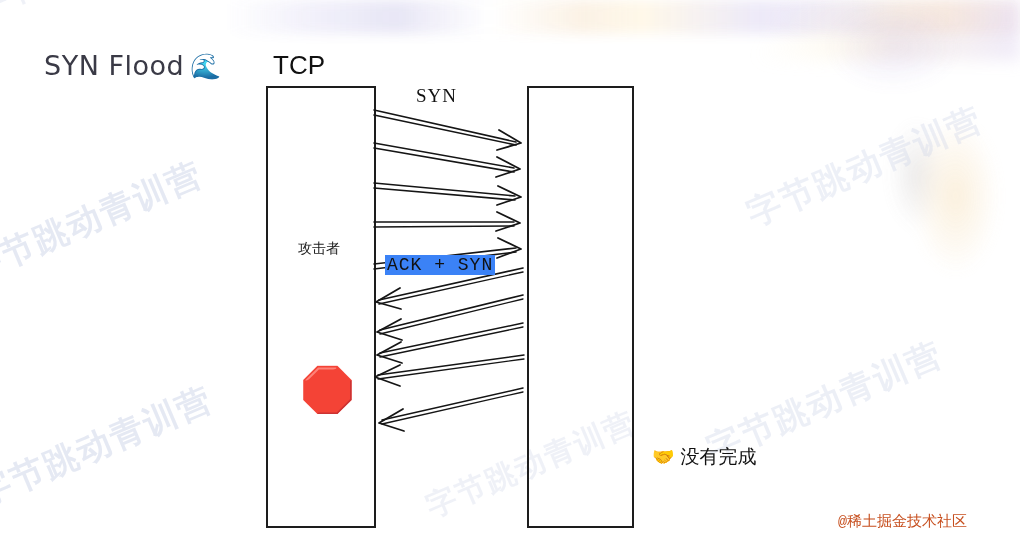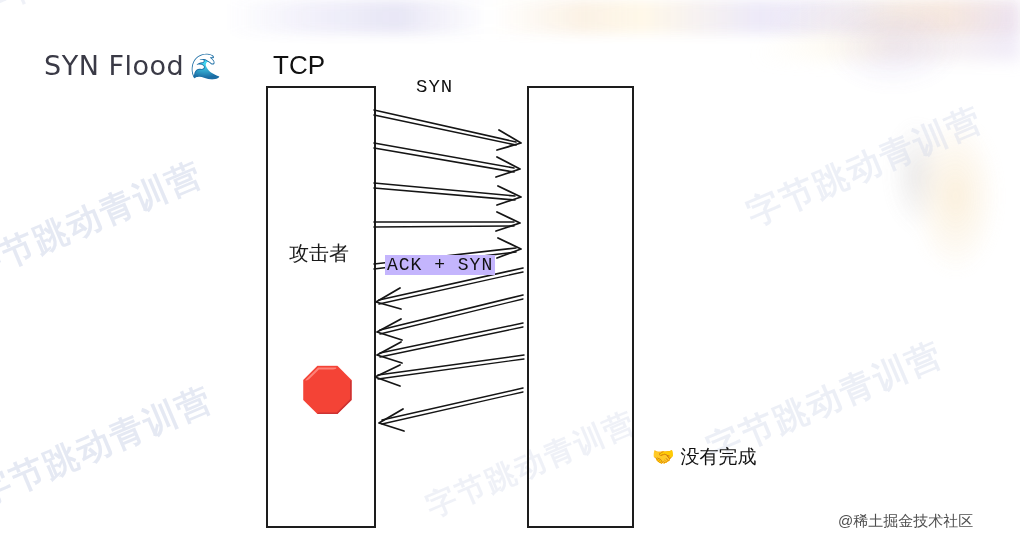--- a/index.html
+++ b/index.html
@@ -109,21 +109,21 @@
   #attacker-box { left: 266px; top: 86px; width: 106px; height: 438px; }
   #server-box   { left: 527px; top: 86px; width: 103px; height: 438px; }
 
   .node-label {
     position: absolute;
     text-align: center;
     white-space: nowrap;
   }
   #attacker-label {
     left: 266px; top: 240px; width: 106px;
-    font-size: 20px; color: #1a1a1a;
+    font-size: 14px; color: #1a1a1a;
     font-family: "DejaVu Sans", "Liberation Sans", sans-serif;
   }
   #server-label {
     left: 527px; top: 240px; width: 103px;
     font-size: 19px; color: #1a1a1a;
     font-family: "DejaVu Serif", "Liberation Serif", serif;
     font-style: italic;
     letter-spacing: 0.5px;
   }
 
@@ -136,31 +136,31 @@
     text-align: center;
   }
 
   
   .flow-label {
     position: absolute;
     white-space: nowrap;
     color: #111;
   }
   #syn-label {
-    left: 416px; top: 76px;
+    left: 416px; top: 85px;
     font-size: 19px;
-    font-family: Liberation Mono, monospace;
+    font-family: Liberation Serif, serif;
     letter-spacing: 1px;
   }
   #acksyn-label {
     left: 385px; top: 255px;
     font-size: 18px;
     font-family: "Liberation Mono", "DejaVu Sans Mono", monospace;
     letter-spacing: 1px;
-    background: #c4b5fd;
+    background: #3b82f6;
     padding: 0 2px;
   }
 
   svg.arrows {
     position: absolute;
     left: 0; top: 0;
     width: 1020px; height: 543px;
     pointer-events: none;
   }
 
@@ -180,24 +180,24 @@
     font-family: "Liberation Mono", "DejaVu Sans Mono", monospace;
     font-size: 18px;
   }
   #notes .emj { font-size: 18px; }
 
   .site-watermark {
     position: absolute;
     left: 838px;
     top: 512px;
     font-size: 15px;
-    color: #404040;
+    color: #c2410c;
     opacity: 0.92;
     white-space: nowrap;
-    font-family: Liberation Sans, sans-serif;
+    font-family: Liberation Mono, monospace;
   }
 </style>
 </head>
 <body>
 
 <div id="stage">
 
   <div class="bg-layer">
     <div class="top-color-strip"></div>
     <div class="ghost-tr"></div>

